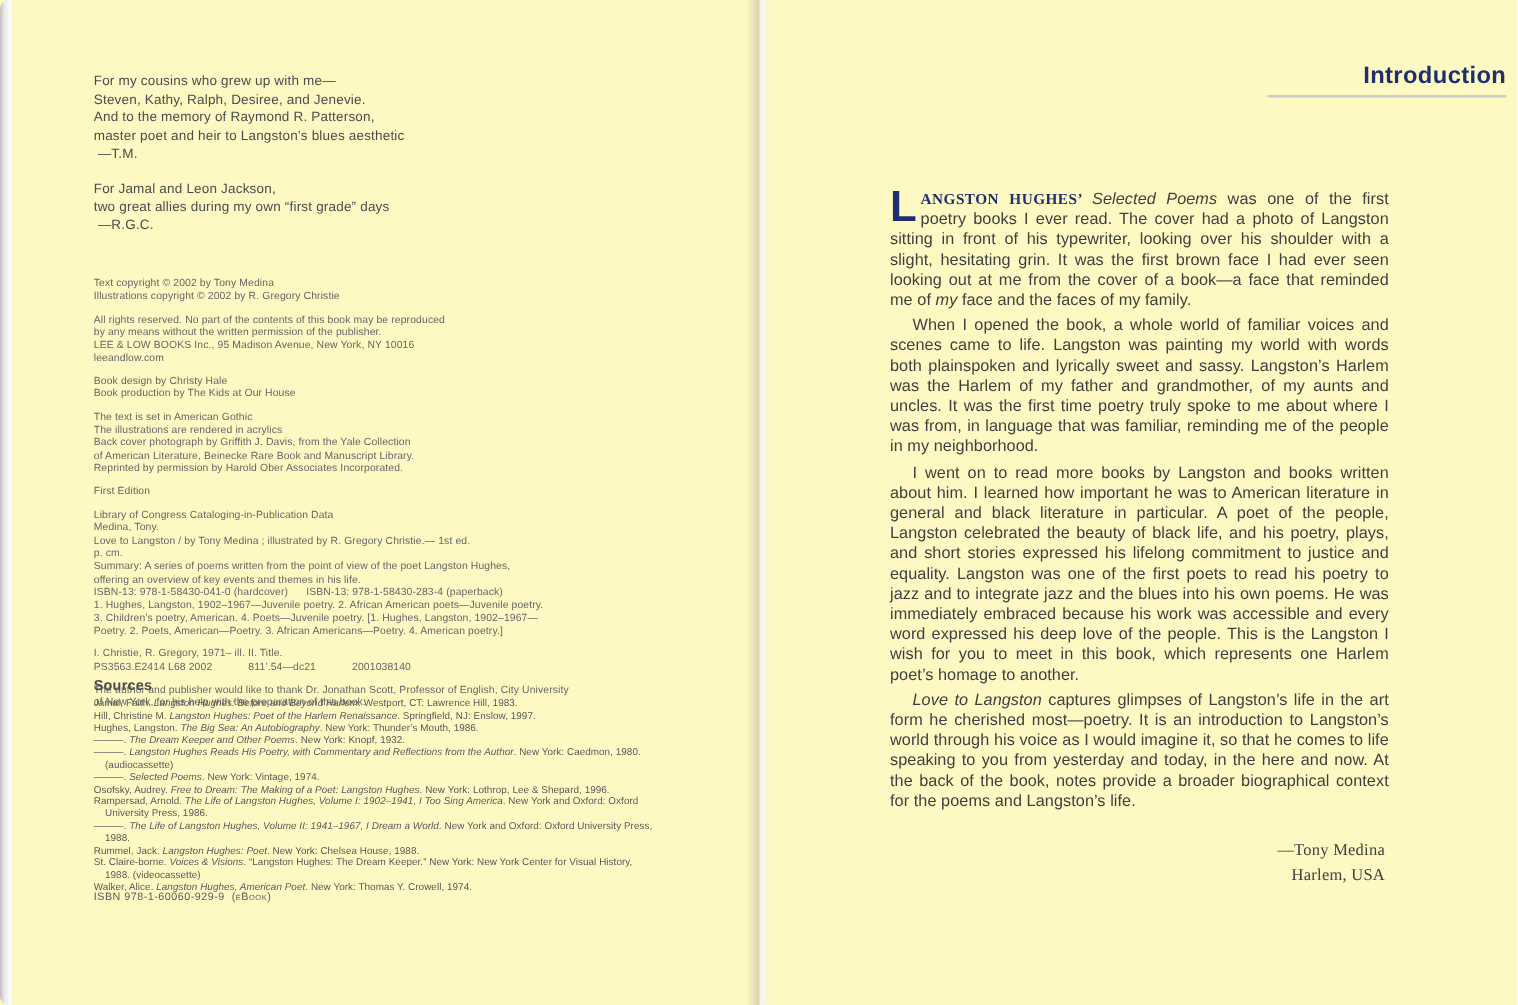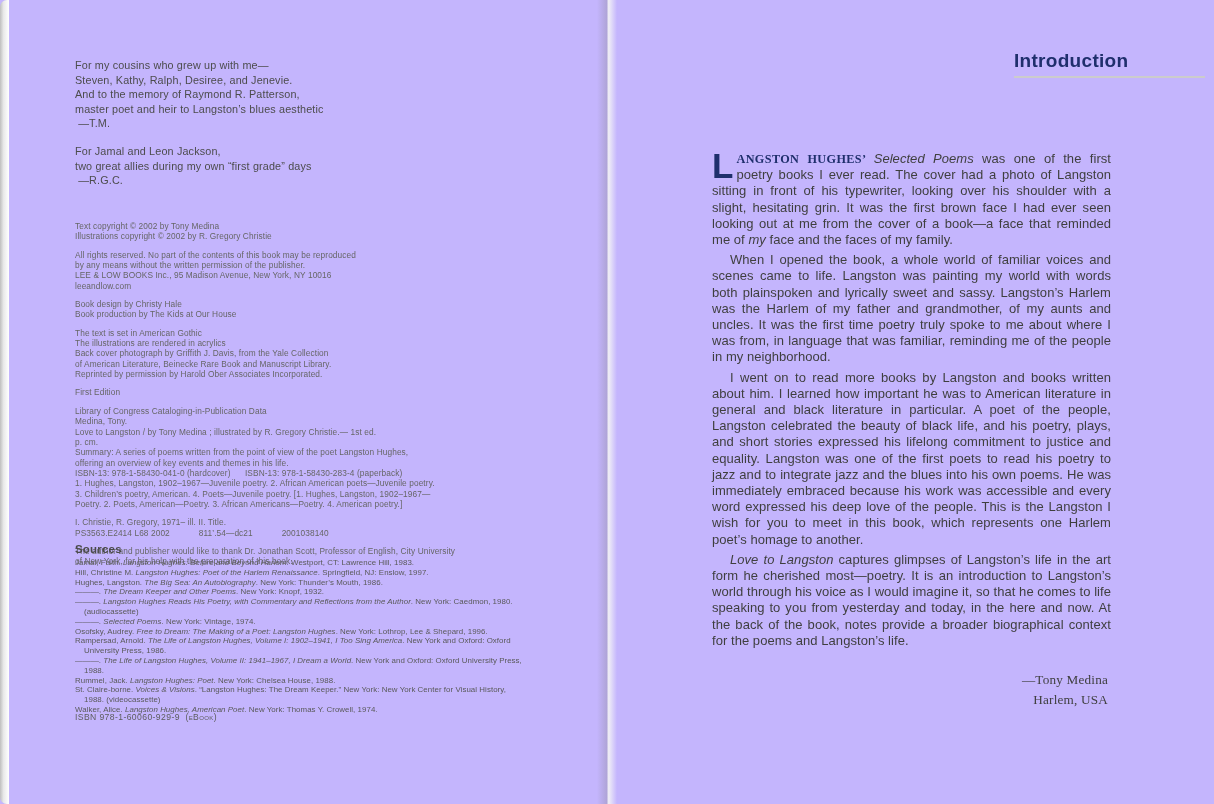--- a/index.html
+++ b/index.html
@@ -6,21 +6,21 @@
     --navy:#1f2f6c;
     --body-ink:#3f3f3f;
     --ded-ink:#4c4c4c;
     --colophon-ink:#666666;
     --sources-ink:#595959;
     --rule:#cccccc;
   }
   *{margin:0;padding:0;box-sizing:border-box;}
   html,body{background:#ffffff;}
   .stage{
-    position:relative;width:1214px;height:804px;background:#c4b5fd;overflow:hidden;
+    position:relative;width:1214px;height:804px;background:#fef9c3;overflow:hidden;
     font-family:"Liberation Sans",sans-serif;
   }
   
   .left-edge{
     position:absolute;left:0;top:0;width:9px;height:100%;
     background:linear-gradient(90deg,#bfbfbf 0%,#e9e9e9 40%,#ffffff 100%);
     border-radius:7px 0 0 7px;
   }
   .gutter{
     position:absolute;left:597px;top:0;width:20px;height:100%;
@@ -42,21 +42,21 @@
   .source-entry{
     font-size:7.9px;line-height:9.8px;letter-spacing:.05px;
     padding-left:9px;text-indent:-9px;margin:0;
   }
   .isbn-line{position:absolute;left:75px;top:712px;font-size:8.6px;color:#5c5c5c;
     letter-spacing:.4px;font-variant:small-caps;text-align:right;}
 
   
   .intro-heading-wrap{
     position:absolute;left:407px;top:50px;width:191px;
-    border-bottom:2px solid var(--rule);padding-bottom:4px;
+    border-bottom:2px solid var(--rule);padding-bottom:4px;text-align:right;
   }
   .intro-heading{
     font-size:19px;font-weight:700;color:var(--navy);letter-spacing:.3px;
   }
   .intro-body{
     position:absolute;left:105px;top:151px;width:399px;
     font-size:13px;line-height:16.2px;color:var(--body-ink);
     text-align:justify;letter-spacing:.05px;
   }
   .body-para{margin:0 0 4px 0;}

